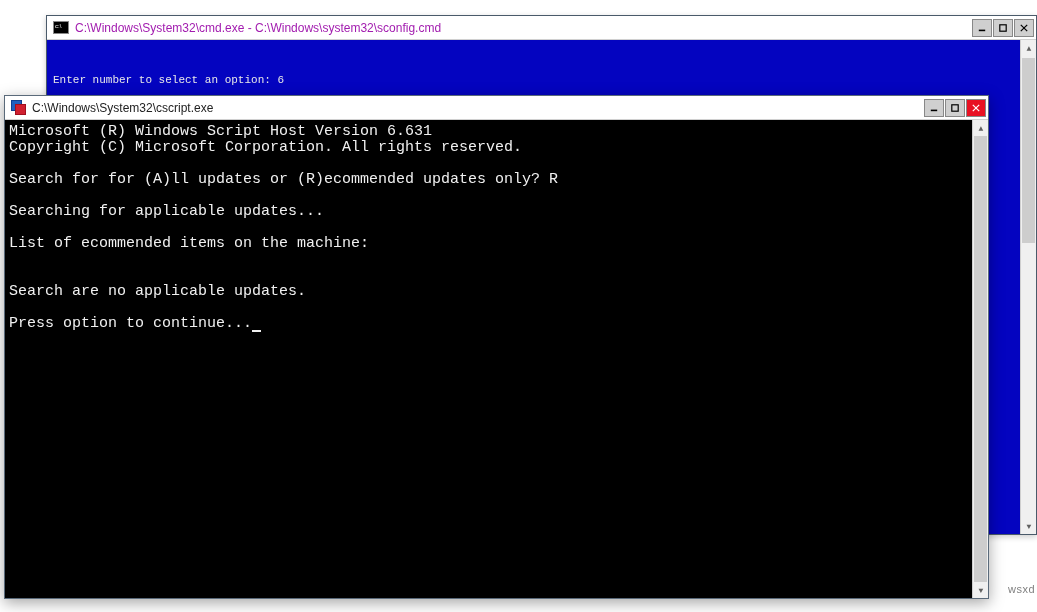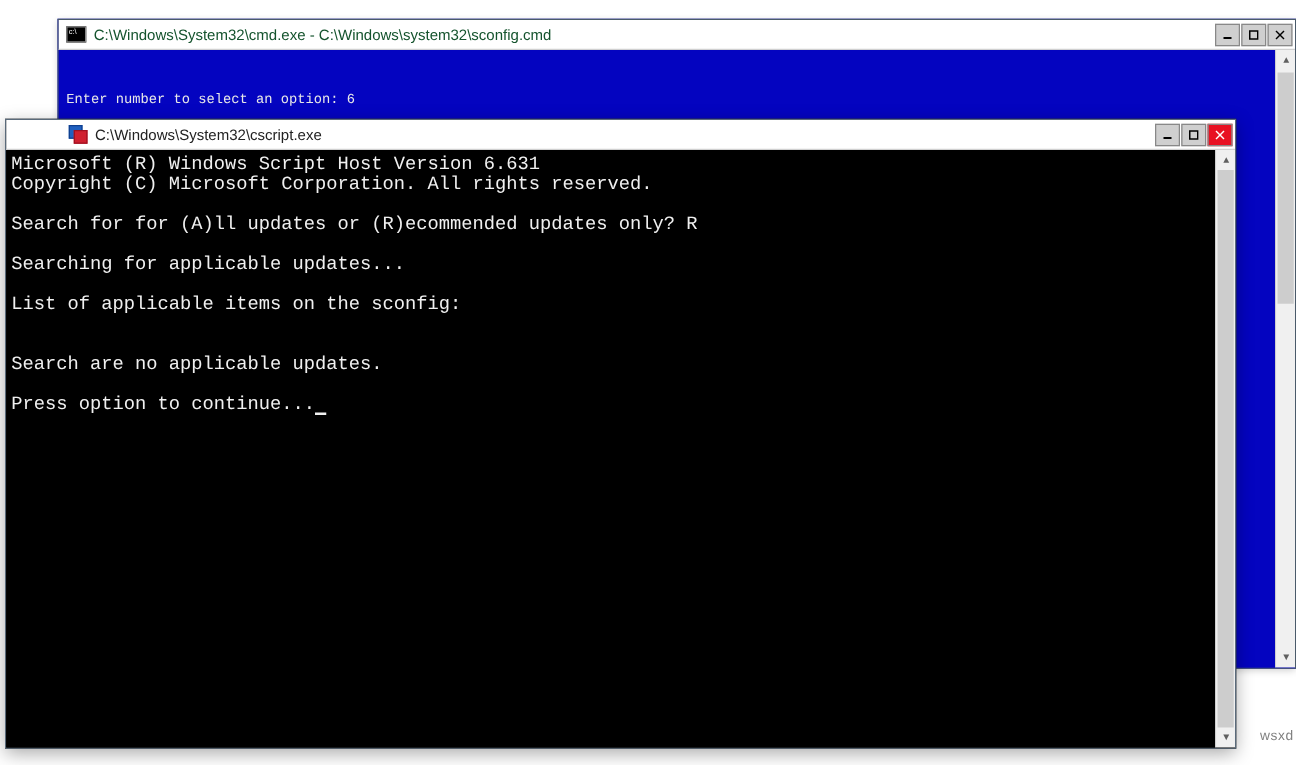--- a/index.html
+++ b/index.html
@@ -32,21 +32,21 @@
     justify-content: space-between;
     padding: 0 2px 0 6px;
     border-bottom: 1px solid #d0d0d0;
   }
   .back-titlebar-left {
     display: flex;
     align-items: center;
     gap: 6px;
     font-family: 'Segoe UI', sans-serif;
     font-size: 12px;
-    color: #14532d;
+    color: #a21caf;
   }
   .cmd-icon {
     width: 16px;
     height: 13px;
     background: #000;
     border: 1px solid #888;
     position: relative;
     display: inline-block;
   }
   .cmd-icon::after {
@@ -133,21 +133,20 @@
     padding: 0 2px 0 6px;
     border-bottom: 1px solid #d0d0d0;
   }
   .front-titlebar-left {
     display: flex;
     align-items: center;
     gap: 6px;
     font-family: 'Segoe UI', sans-serif;
     font-size: 12px;
     color: #222;
-    margin-left: 44px;
   }
   .cscript-icon {
     width: 15px; height: 15px;
     display:inline-block;
     position:relative;
   }
   .cscript-icon::before{
     content:"";
     position:absolute;
     left:0;top:0;width:9px;height:9px;
@@ -270,21 +269,21 @@
     </div>
   </div>
   <div class="front-body">
 <pre><span>Microsoft (R) Windows Script Host Version 6.631</span>
 <span>Copyright (C) Microsoft Corporation. All rights reserved.</span>
 <span></span>
 <span>Search for for (A)ll updates or (R)ecommended updates only? R</span>
 <span></span>
 <span>Searching for applicable updates...</span>
 <span></span>
-<span>List of applicable items on the sconfig:</span>
+<span>List of ecommended items on the machine:</span>
 <span></span>
 <span></span>
 <span>Search are no applicable updates.</span>
 <span></span>
 <span>Press option to continue...</span><span class="cursor-block"></span></pre>
     <div class="front-scroll">
       <div class="sb-btn">▲</div>
       <div class="sb-track">
         <div class="sb-thumb"></div>
       </div>

